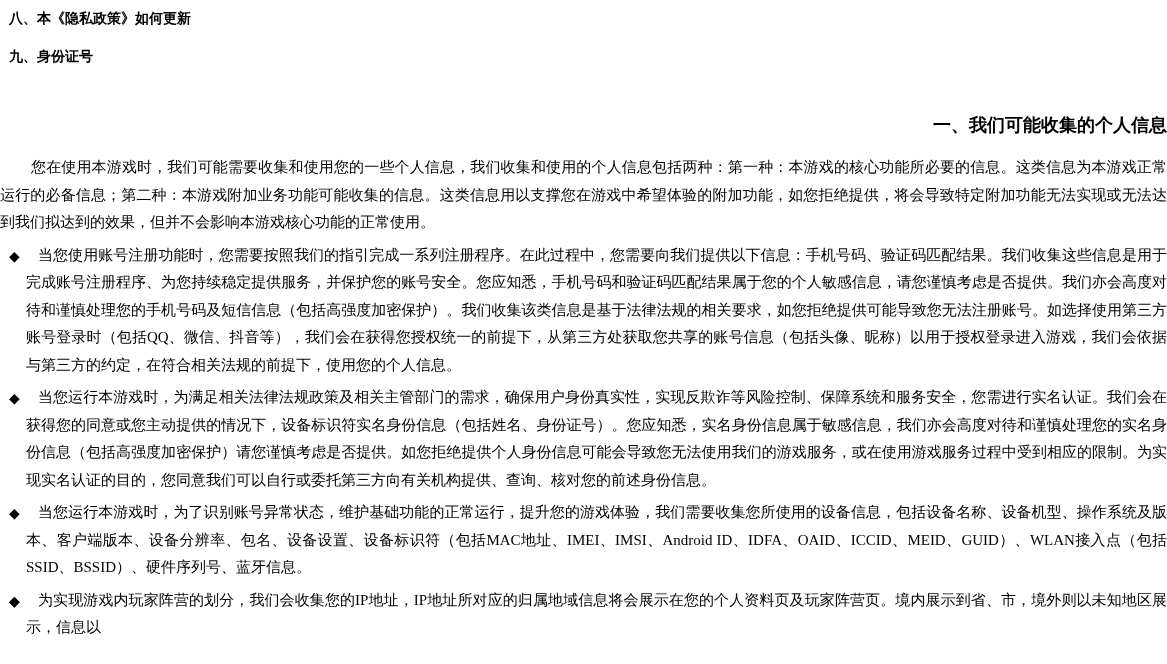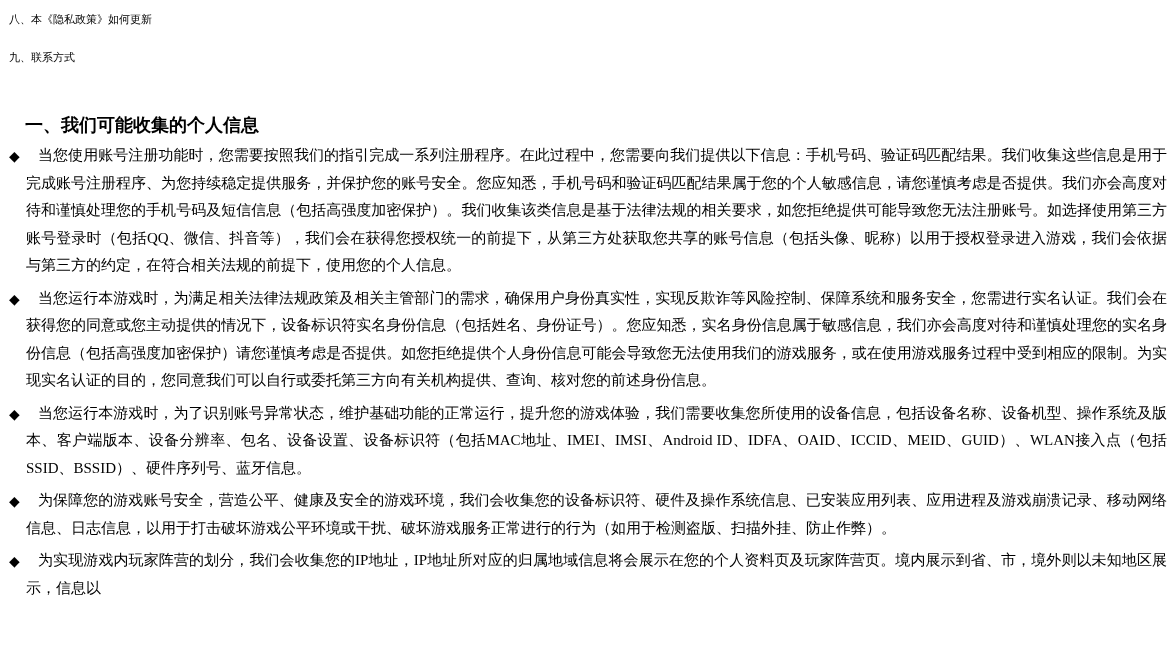--- a/index.html
+++ b/index.html
@@ -12,34 +12,35 @@
     height: 664px;
     overflow: hidden;
     color: #000000;
     font-family: "Liberation Serif", "DejaVu Serif", serif;
     font-size: 15px;
   }
   .doc {
     width: 1167px;
   }
   .toc-h {
-    font-size: 11px;
-    font-weight: normal;
+    font-size: 14px;
+    font-weight: bold;
     line-height: 20px;
     margin: 0;
     padding-left: 9px;
   }
   .toc-h.first { margin-top: 9px; }
   .toc-h.second { margin-top: 18px; }
   .sec-h {
     font-size: 18px;
     font-weight: bold;
     line-height: 24px;
     margin: 46px 0 0 0;
     padding-left: 25px;
+    text-align: right;
   }
   .para {
     margin: 0;
     line-height: 27.5px;
     text-align: justify;
   }
   .intro {
     margin-top: 17px;
     text-indent: 31px;
   }
@@ -58,26 +59,27 @@
   }
   .b { font-weight: normal; }
 </style>
 </head>
 <body>
 
 <div class="doc">
 
   <h2 class="toc-h first">八、本《隐私政策》如何更新</h2>
 
-  <h2 class="toc-h second">九、联系方式</h2>
+  <h2 class="toc-h second">九、身份证号</h2>
 
   <h1 class="sec-h">一、我们可能收集的个人信息</h1>
 
+  <p class="para intro">您在使用本游戏时，我们可能需要收集和使用您的一些个人信息，我们收集和使用的个人信息包括两种：第一种：本游戏的核心功能所必要的信息。这类信息为本游戏正常运行的必备信息；第二种：本游戏附加业务功能可能收集的信息。这类信息用以支撑您在游戏中希望体验的附加功能，如您拒绝提供，将会导致特定附加功能无法实现或无法达到我们拟达到的效果，但并不会影响本游戏核心功能的正常使用。</p>
 
   <div id="bullets">
       <p class="para bullet"><span class="marker">◆</span><span class="">当您使用账号注册功能时，您需要按照我们的指引完成一系列注册程序。在此过程中，您需要向我们提供以下信息：</span><span class="b">手机号码、验证码匹配结果</span><span class="">。我们收集这些信息是用于完成账号注册程序、为您持续稳定提供服务，并保护您的账号安全。</span><span class="b">您应知悉，手机号码和验证码匹配结果属于您的个人敏感信息，请您谨慎考虑是否提供。</span><span class="">我们亦会高度对待和谨慎处理您的手机号码及短信信息（包括高强度加密保护）。我们收集该类信息是基于法律法规的相关要求，如您拒绝提供可能导致您无法注册账号。</span><span class="b">如选择使用第三方账号登录时（包括QQ、微信、抖音等），我们会在获得您授权统一的前提下，从第三方处获取您共享的账号信息（包括头像、昵称）以用于授权登录进入游戏，我们会依据与第三方的约定，在符合相关法规的前提下，使用您的个人信息。</span></p>
       <p class="para bullet"><span class="marker">◆</span><span class="">当您运行本游戏时，为满足相关法律法规政策及相关主管部门的需求，确保用户身份真实性，实现反欺诈等风险控制、保障系统和服务安全，您需进行实名认证。我们会在获得您的同意或您主动提供的情况下，设备标识符</span><span class="b">实名身份信息（包括姓名、身份证号）。您应知悉，实名身份信息属于敏感信息，我们亦会高度对待和谨慎处理您的实名身份信息（包括高强度加密保护）请您谨慎考虑是否提供。如您拒绝提供个人身份信息可能会导致您无法使用我们的游戏服务，或在使用游戏服务过程中受到相应的限制。为实现实名认证的目的，您同意我们可以自行或委托第三方向有关机构提供、查询、核对您的前述身份信息。</span></p>
       <p class="para bullet"><span class="marker">◆</span><span class="">当您运行本游戏时，为了识别账号异常状态，维护基础功能的正常运行，提升您的游戏体验，我们需要收集您所使用的设备信息，包括设备名称、设备机型、操作系统及版本、客户端版本、设备分辨率、包名、设备设置、设备标识符（包括MAC地址、IMEI、IMSI、Android ID、IDFA、OAID、ICCID、MEID、GUID）、WLAN接入点（包括SSID、BSSID）、硬件序列号、蓝牙信息。</span></p>
-      <p class="para bullet"><span class="marker">◆</span><span class="">为保障您的游戏账号安全，营造公平、健康及安全的游戏环境，我们会收集您的设备标识符、硬件及操作系统信息、已安装应用列表、应用进程及游戏崩溃记录、移动网络信息、日志信息，以用于打击破坏游戏公平环境或干扰、破坏游戏服务正常进行的行为（如用于检测盗版、扫描外挂、防止作弊）。</span></p>
+      <p class="para bullet"><span class="marker">◆</span></p>
       <p class="para bullet"><span class="marker">◆</span><span class="">为实现游戏内玩家阵营的划分，我们会收集您的IP地址，IP地址所对应的归属地域信息将会展示在您的个人资料页及玩家阵营页。境内展示到省、市，境外则以未知地区展示，信息以</span></p>
     </div>
 
 </div>
 
 </body></html>

